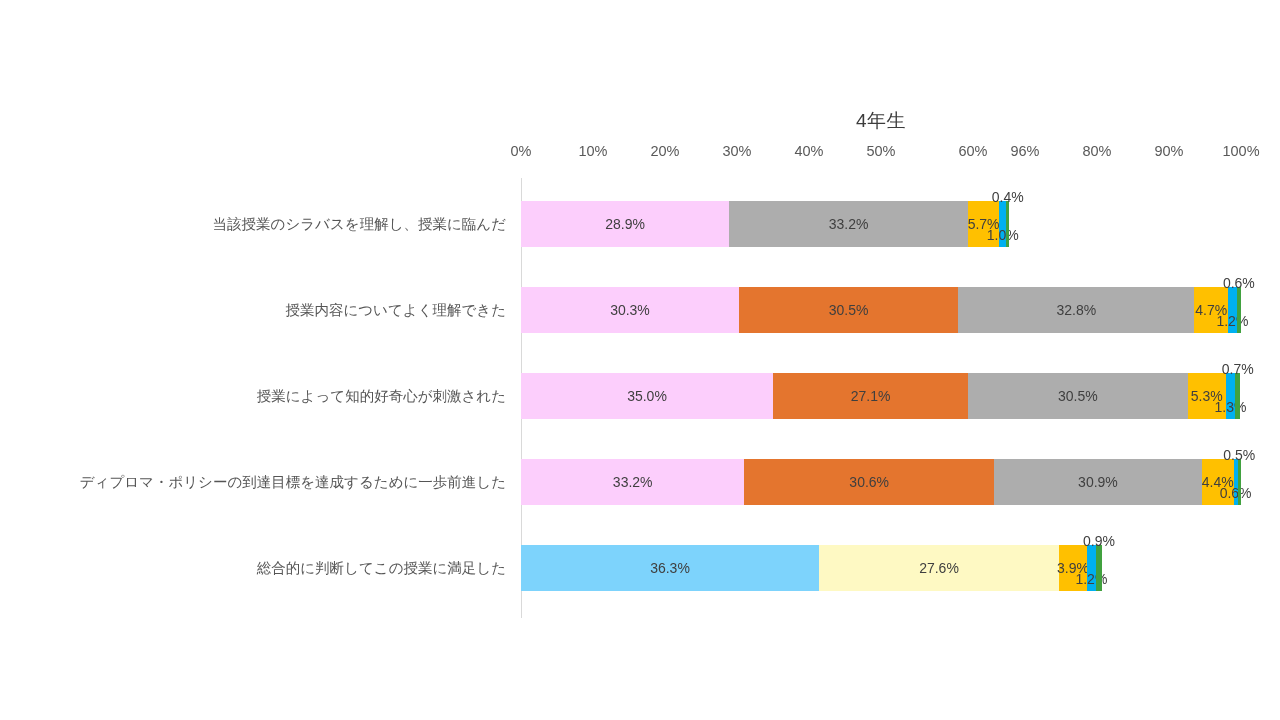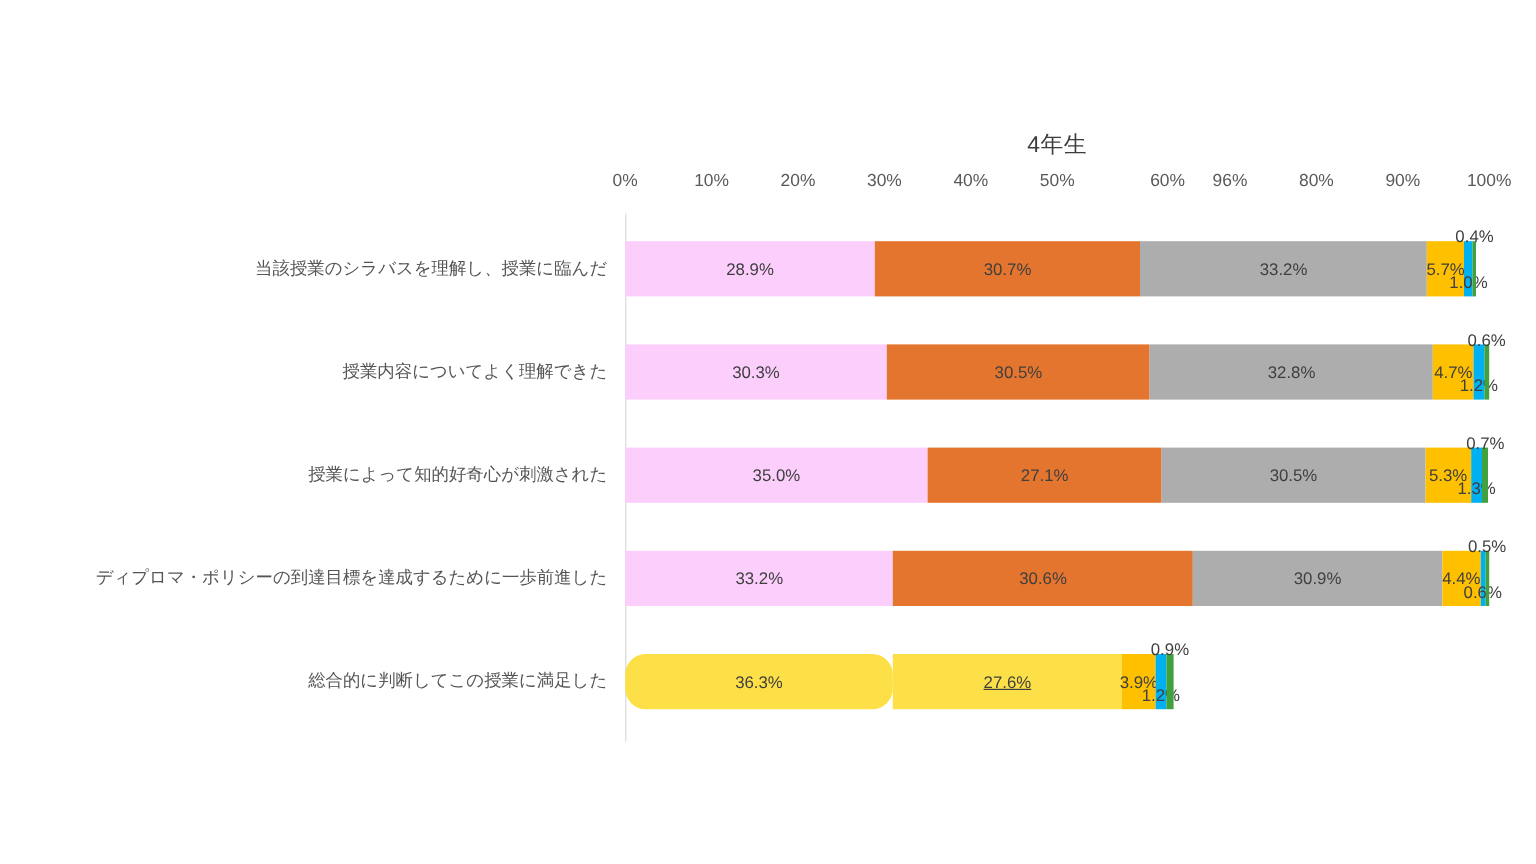--- a/index.html
+++ b/index.html
@@ -156,23 +156,20 @@
       <div class="cat-label" style="top: 281px;">ディプロマ・ポリシーの到達目標を達成するために一歩前進した</div>
     </div>
 
   <div class="plot-area" id="plot-area">
     <div class="axis-line"></div>
   <div class="bar-group" style="top: 23px;">
         <div class="bar-track">
           <div class="seg" style="width: 208.08px; background: rgb(252, 206, 252);">
             <span class="seg-label">28.9%</span>
           </div>
-          <div class="seg" style="width: 221.04px; background: rgb(228, 117, 46);">
-            <span class="seg-label">30.7%</span>
-          </div>
           <div class="seg" style="width: 239.04px; background: rgb(173, 173, 173);">
             <span class="seg-label">33.2%</span>
           </div>
           <div class="seg" style="width: 31px; background: rgb(255, 192, 0);">
             <span class="seg-label">5.7%</span>
           </div>
           <div class="seg" style="width: 7.2px; background: rgb(0, 176, 240);">
             <span class="seg-label outside-below">1.0%</span>
           </div>
           <div class="seg" style="width: 2.88px; background: rgb(65, 161, 63);">
@@ -241,24 +238,24 @@
           <div class="seg" style="width: 4.32px; background: rgb(0, 176, 240);">
             <span class="seg-label outside-below">0.6%</span>
           </div>
           <div class="seg" style="width: 3.6px; background: rgb(65, 161, 63);">
             <span class="seg-label outside-above">0.5%</span>
           </div>
         </div>
       </div>
       <div class="bar-group" style="top: 367px;">
         <div class="bar-track">
-          <div class="seg" style="width: 223px; background: #fde047; border-radius: 17px;">
+          <div class="seg" style="width: 298px; background: #7dd3fc;">
             <span class="seg-label">36.3%</span>
           </div>
-          <div class="seg" style="width: 191px; background: #fde047; text-decoration: underline;">
+          <div class="seg" style="width: 240px; background: #fef9c3;">
             <span class="seg-label">27.6%</span>
           </div>
           <div class="seg" style="width: 28.08px; background: rgb(255, 192, 0);">
             <span class="seg-label">3.9%</span>
           </div>
           <div class="seg" style="width: 8.64px; background: rgb(0, 176, 240);">
             <span class="seg-label outside-below">1.2%</span>
           </div>
           <div class="seg" style="width: 6.48px; background: rgb(65, 161, 63);">
             <span class="seg-label outside-above">0.9%</span>

